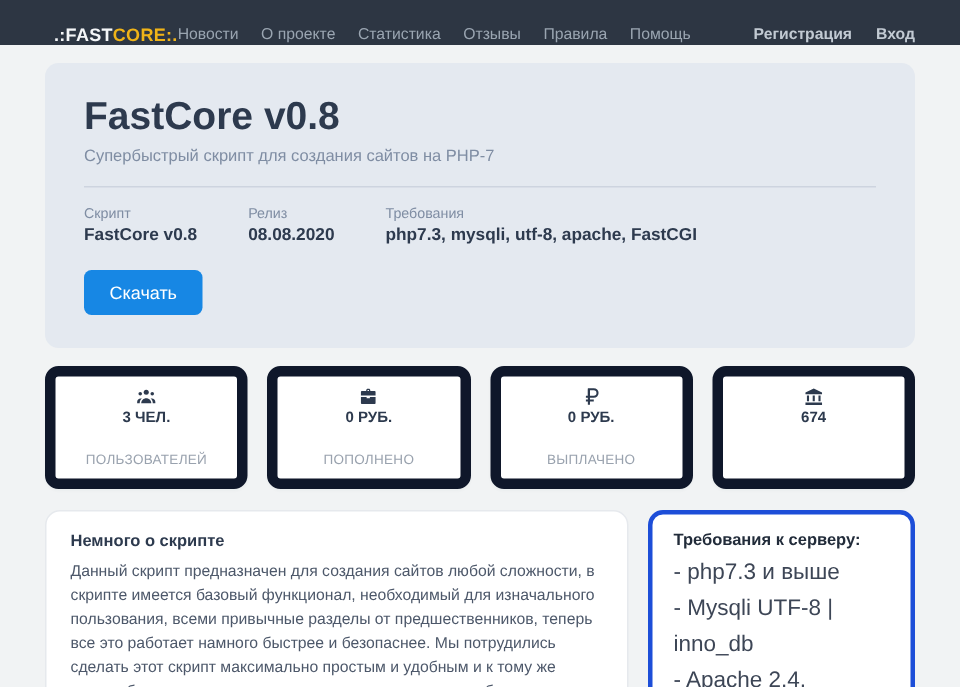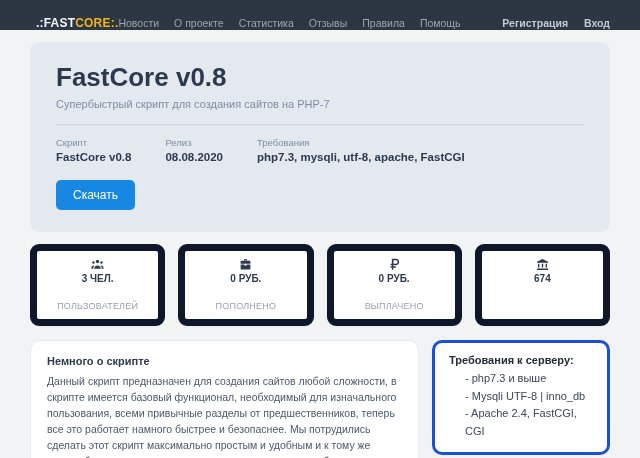--- a/index.html
+++ b/index.html
@@ -60,21 +60,21 @@
     flex: 1; background: #ffffff; border: 1px solid #e6e9ed; border-radius: 10px;
     padding: 14px 16px 16px;
   }
   .about-title { font-size: 11px; font-weight: bold; color: #2d3a4e; margin-bottom: 7px; }
   .about-text { font-size: 10.5px; line-height: 1.52; color: #4d586a; }
   .req-card {
     width: 178px; background: #ffffff; border: 3px solid #1d4ed8; border-radius: 10px;
     padding: 11px 14px 12px;
   }
   .req-title { font-size: 11px; font-weight: bold; color: #222c3a; margin-bottom: 4px; }
-  .req-item { font-size: 11px; color: #3d4656; line-height: 1.6; margin-left: 16px; }
+  .req-item { font-size: 15px; color: #3d4656; line-height: 1.6; }
 </style>
 </head>
 <body>
 
 <div class="navbar">
   <div class="logo">
     <span class="lg-white">.:</span><span class="lg-white">FAST</span><span class="lg-gold">CORE</span><span class="lg-gold">:.</span>
   </div>
   <div class="nav-menu">
     <a class="nav-link">Новости</a>

